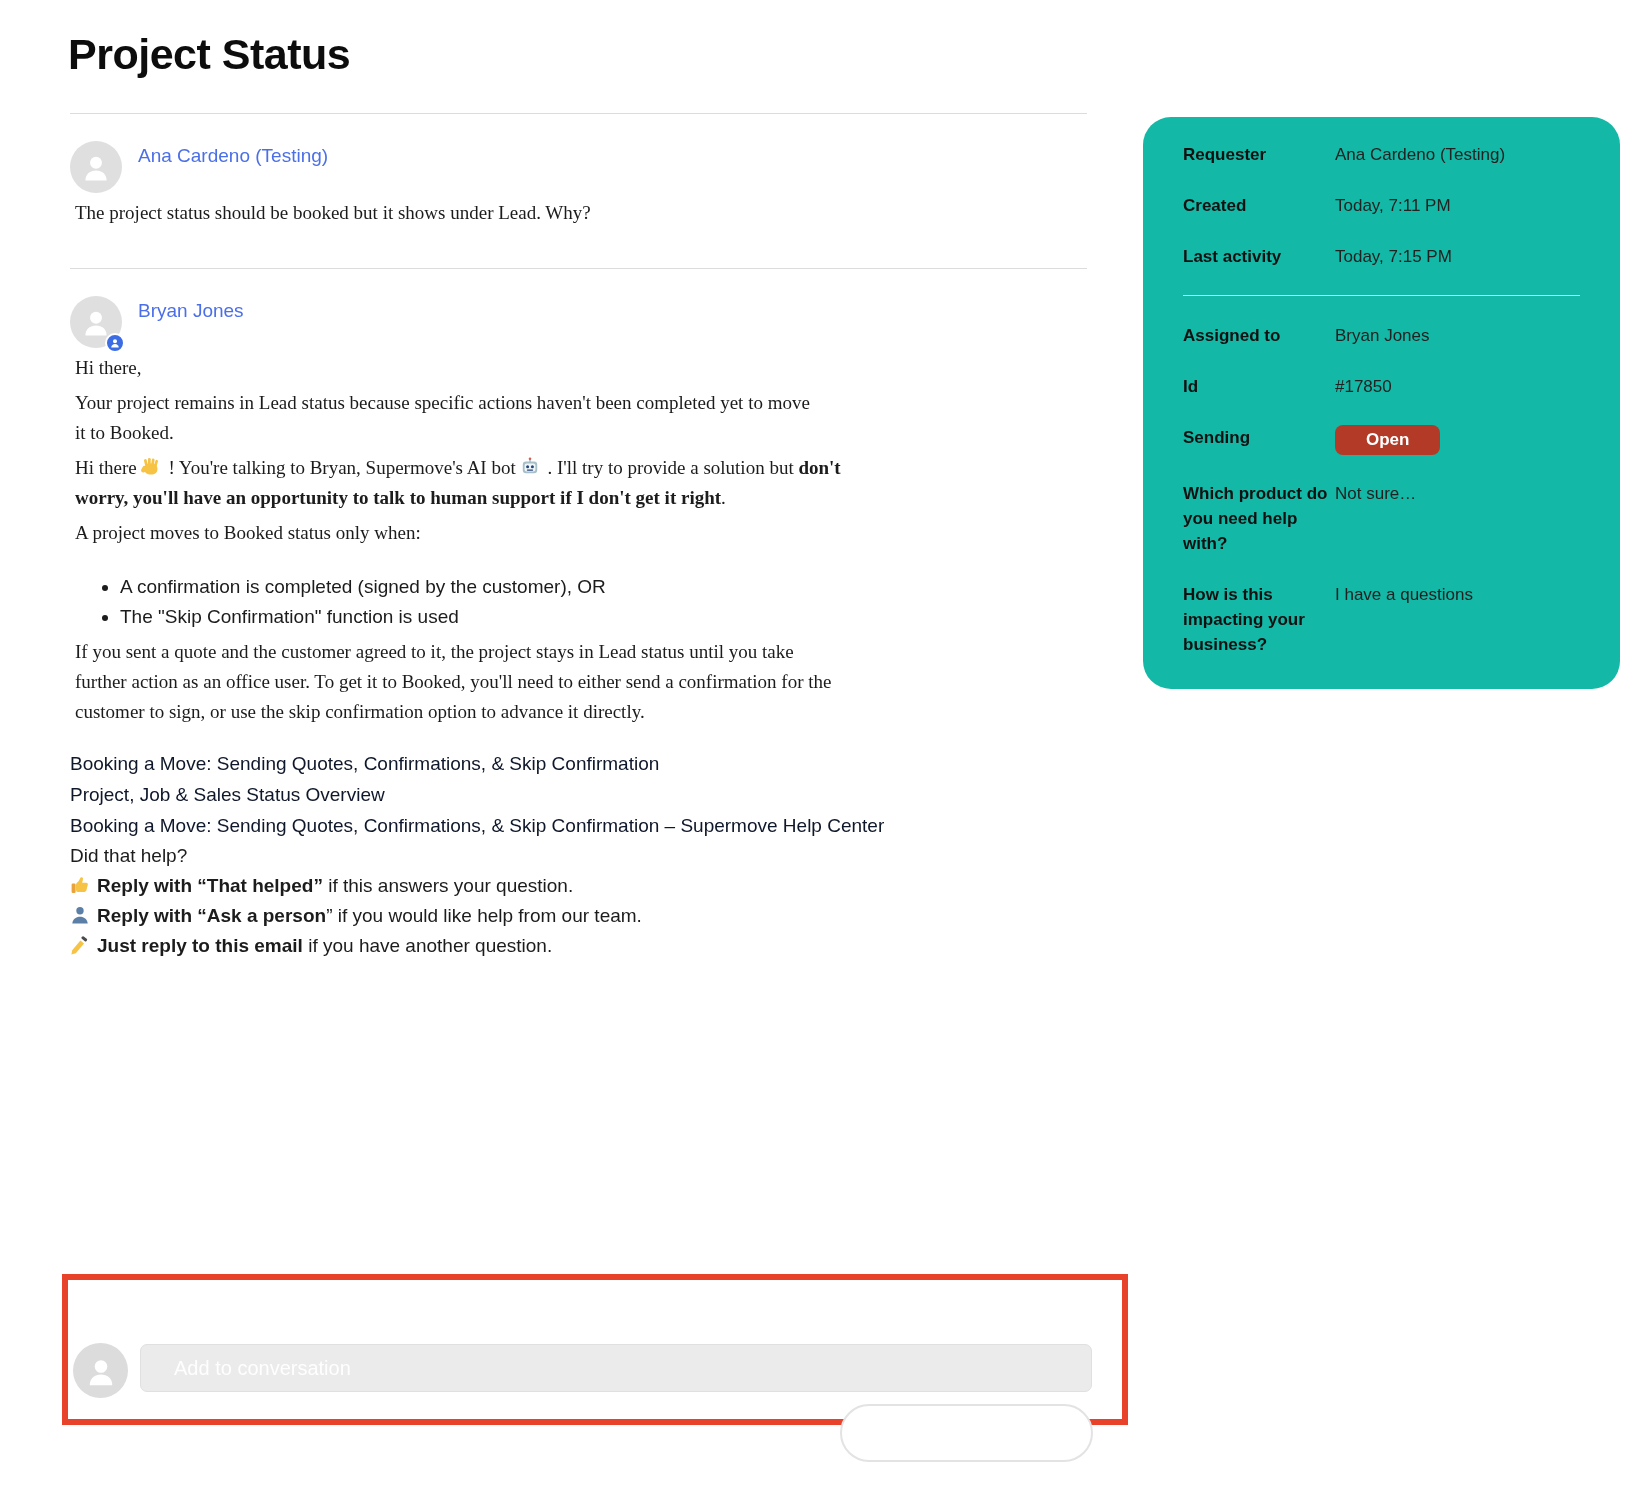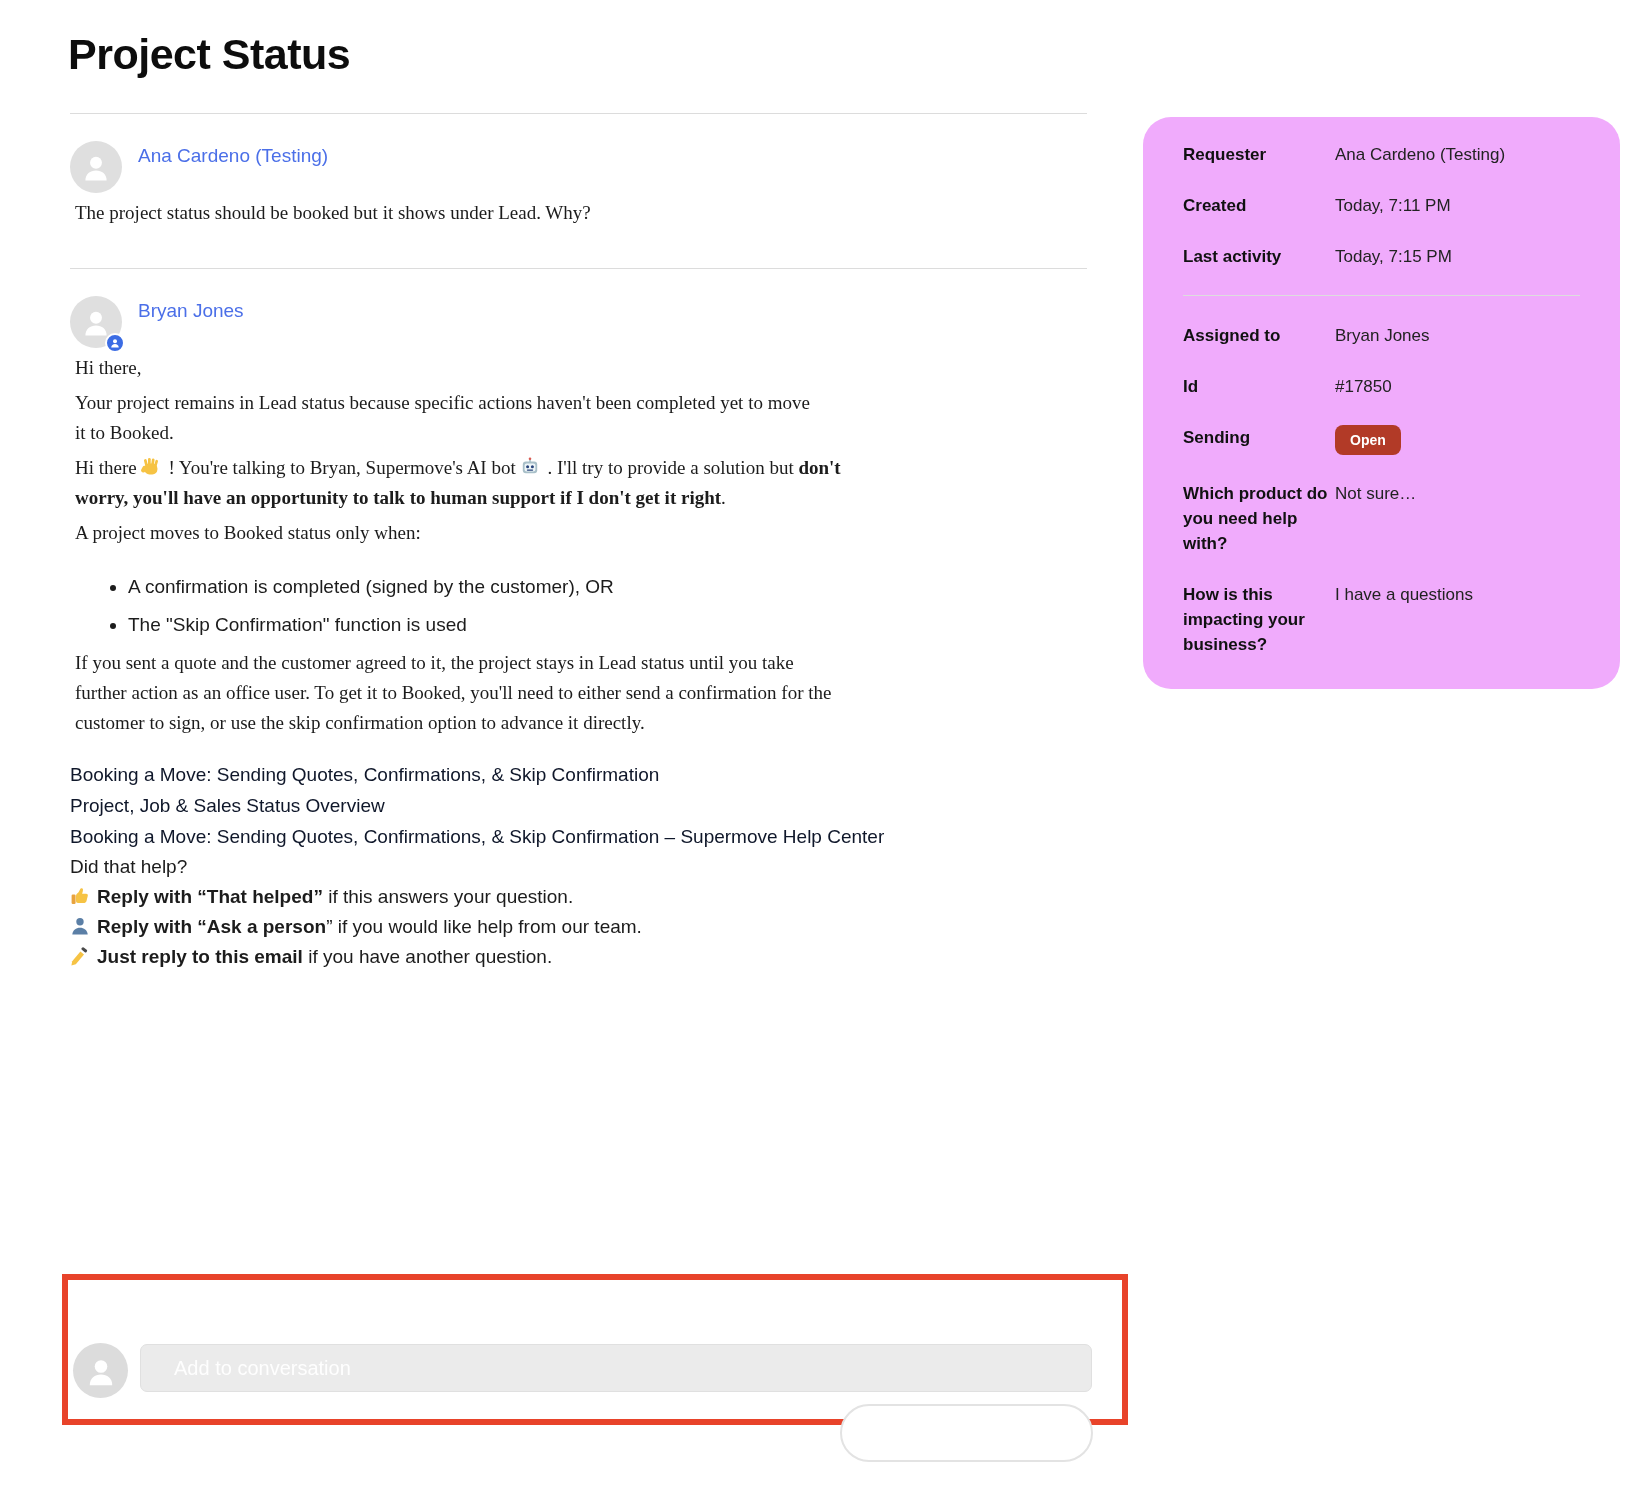--- a/index.html
+++ b/index.html
@@ -20,35 +20,35 @@
   .author { margin:4px 0 0 16px; font-size:19px; color:#4b6fe8; text-decoration:none; }
   .bot-badge { position:absolute; right:-3px; bottom:-5px; width:20px; height:20px; border-radius:50%; background:#3b6ce4; border:2px solid #ffffff; display:flex; align-items:center; justify-content:center; }
   .bot-badge svg { width:12px; height:12px; }
   p.body-text { font-size:19px; line-height:30px; margin:5px; width:985px; white-space:pre-line;font-family:Liberation Serif, serif; }
   .m-msg1 { margin-top:55px; }
   .m-hi { margin-top:54px; }
   .m-p2 { margin-top:18px; }
   .m-p3 { margin-top:20px; }
   .m-p4 { margin-top:20px; }
   ul.blist { margin:24px 0 0 0; padding-left:50px; font-size:19px; line-height:30px; }
-  ul.blist li { margin:8px; }
+  ul.blist li { margin:0; }
   .m-p5 { margin-top:28px; }
   .links { margin-top:21px; }
   .links a { display:block; color:#0f172a; font-size:19px; line-height:31px; text-decoration:none; }
   .did-help { font-size:19px; line-height:30px; }
   .did-help .row { white-space:nowrap; }
   .emoji { display:inline-block; width:20px; height:20px; vertical-align:-3px; margin-right:7px; }
   b { font-weight:700; }
   
-  .panel { position:absolute; left:1143px; top:117px; width:477px; height:572px; background:#f0abfc; border-radius:28px; padding:25px 40px 28px 40px; }
+  .panel { position:absolute; left:1143px; top:117px; width:477px; height:572px; background:#14b8a6; border-radius:28px; padding:25px 40px 28px 40px; }
   .srow { display:flex; align-items:flex-start; margin-bottom:26px; font-size:17px; line-height:25px; }
   .slabel { width:152px; flex:none; font-weight:700; color:#111; }
   .sval { flex:1; color:#222; }
   .sdivider { height:1px; background:#dddddd; margin:23px 0 27px 0; }
-  .status-badge { display:inline-block; background:#b23a27; color:#ffffff; font-weight:700; font-size:14px; padding:5px 15px; border-radius:8px; line-height:20px; }
+  .status-badge { display:inline-block; background:#b23a27; color:#ffffff; font-weight:700; font-size:17px; padding:5px 31px; border-radius:8px; line-height:20px; }
   
   .composer-avatar { position:absolute; left:73px; top:1343px; width:55px; height:55px; border-radius:50%; background:#dcdcdc; display:flex; align-items:center; justify-content:center; z-index:1; }
   .composer-avatar svg { width:36px; height:36px; }
   .composer-input { position:absolute; left:140px; top:1344px; width:952px; height:48px; background:#ebebeb; border:1px solid #e0e0e0; border-radius:7px; padding:0 20px 0 33px; font-size:20px; font-family:"Liberation Sans", sans-serif; color:#666; z-index:1; }
   .composer-input::placeholder { color:rgba(255,255,255,0.95); opacity:1; }
   .annotation-box { position:absolute; left:62px; top:1274px; width:1066px; height:151px; border:6px solid #e8432a; z-index:5; pointer-events:none; }
   .pill { position:absolute; left:840px; top:1404px; width:253px; height:58px; background:#ffffff; border:2px solid #e3e3e3; border-radius:29px; z-index:6; }
 </style>
 </head>
 <body>

